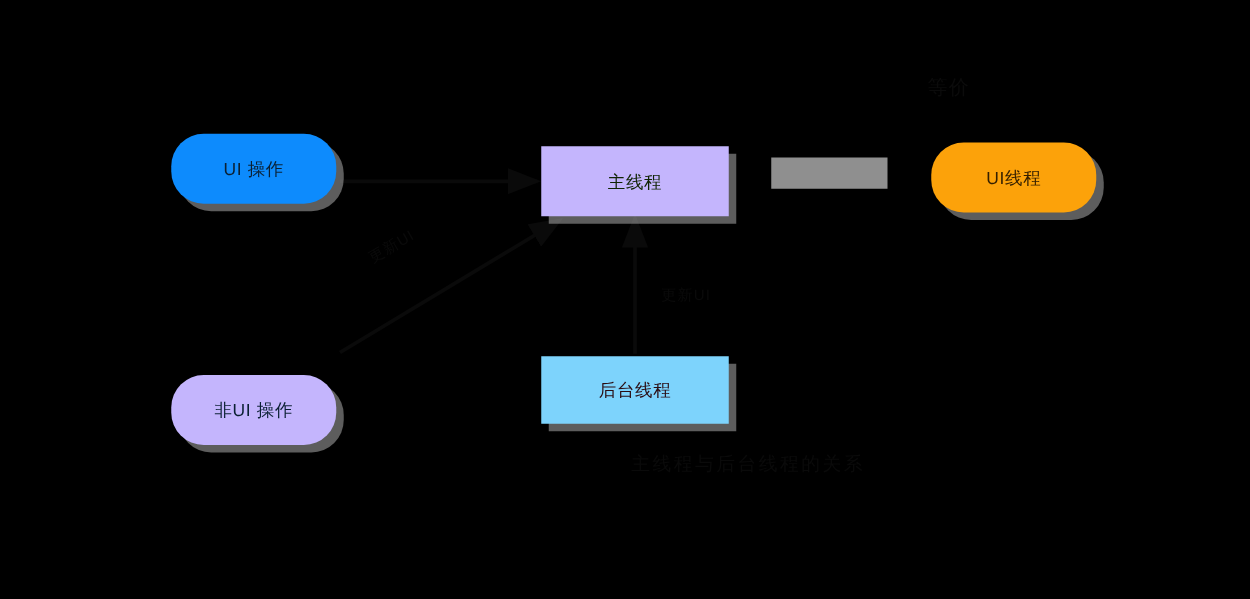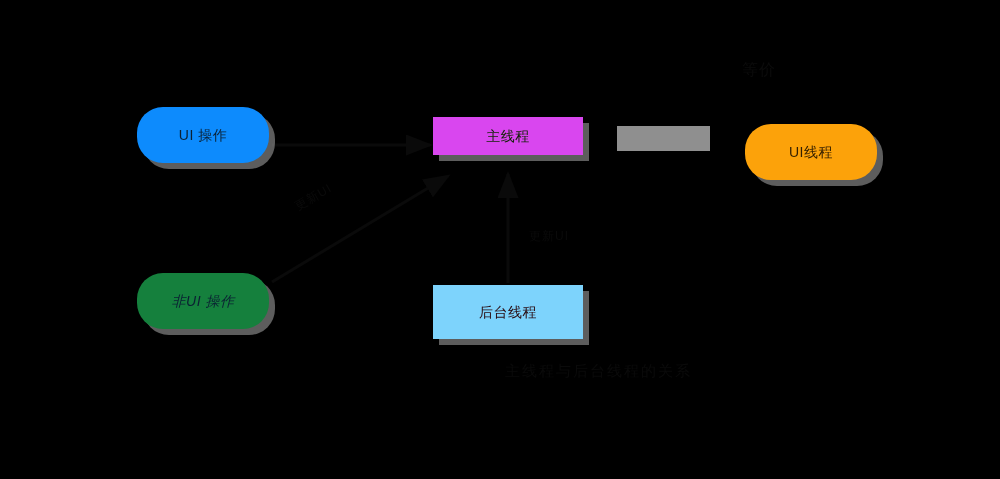--- a/index.html
+++ b/index.html
@@ -12,24 +12,24 @@
   .node{
     position:absolute;display:flex;align-items:center;justify-content:center;
     box-sizing:border-box;text-align:center;line-height:1.2;
     font-size:14px;letter-spacing:.5px;
     box-shadow:6px 6px 0 rgba(170,170,170,.55);
   }
   .pill{border-radius:26px;}
   .rect{border-radius:0;}
 
   #node-ui-op{left:137px;top:107px;width:132px;height:56px;background:#0d8bfd;color:#0b2033;}
-  #node-nonui-op{left:137px;top:273px;width:132px;height:56px;background:#15803d;color:#0b2033;font-style:italic;}
-  #node-main-thread{left:433px;top:117px;width:150px;height:38px;background:#d946ef;color:#102404;align-items:center;}
+  #node-nonui-op{left:137px;top:300px;width:132px;height:56px;background:#c4b5fd;color:#0b2033;}
+  #node-main-thread{left:433px;top:117px;width:150px;height:56px;background:#c4b5fd;color:#102404;align-items:center;}
   #node-bg-thread{left:433px;top:285px;width:150px;height:54px;background:#7dd3fc;color:#2a0c12;}
-  #node-ui-thread{left:745px;top:124px;width:132px;height:56px;background:#fca20a;color:#331f01;}
+  #node-ui-thread{left:745px;top:114px;width:132px;height:56px;background:#fca20a;color:#331f01;}
 
   #redacted-box{
     position:absolute;left:617px;top:126px;width:93px;height:25px;
     background:#8f8f8f;
   }
 
   .edge-label{
     position:absolute;color:#0a0a0a;font-size:12px;white-space:nowrap;
     letter-spacing:1px;
   }

